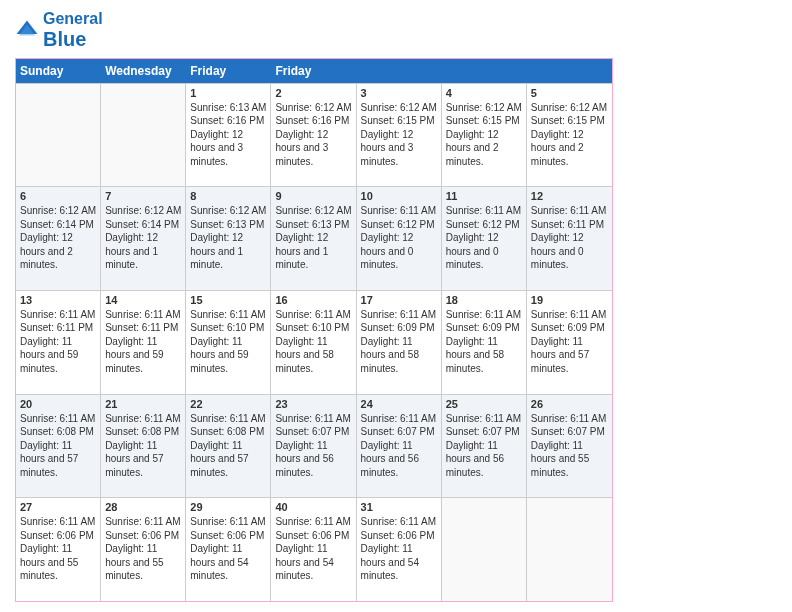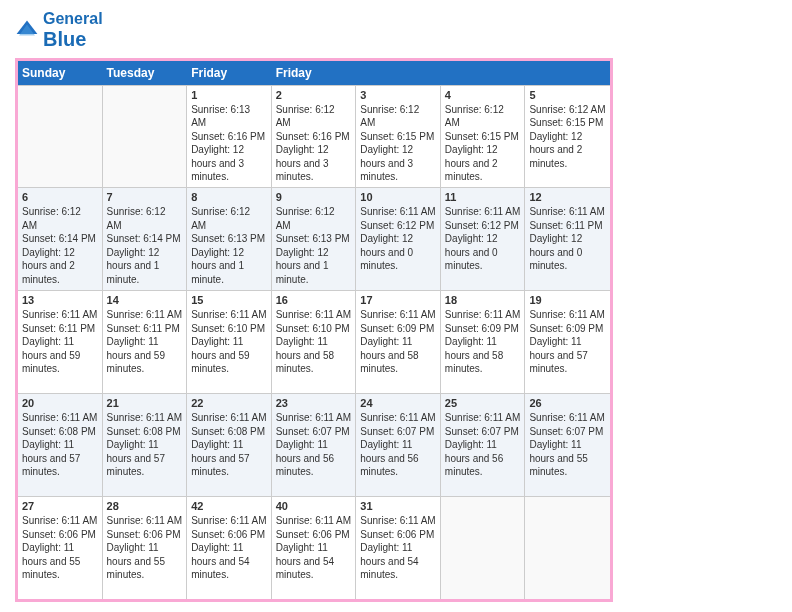--- a/index.html
+++ b/index.html
@@ -41,21 +41,21 @@
       color: #333;
     }
     .location {
       font-size: 14px;
       color: #555;
     }
     .calendar {
       flex: 1;
       display: flex;
       flex-direction: column;
-      border: 3px solid #f9a8d4;
+      border: 1px solid #f9a8d4;
     }
     .calendar-header {
       display: grid;
       grid-template-columns: repeat(7, 1fr);
       background: #2271c3;
     }
     .calendar-header .day-name {
       color: #fff;
       font-size: 12px;
       font-weight: bold;
@@ -122,21 +122,21 @@
     </div>
     <div class="title-section">
       <div class="month-title"></div>
       <div class="location"></div>
     </div>
   </div>
 
   <div class="calendar">
     <div class="calendar-header">
     <div class="day-name">Sunday</div>
-        <div class="day-name">Tuesday</div>
+        <div class="day-name">Wednesday</div>
         <div class="day-name">Friday</div>
         <div class="day-name">Friday</div>
       </div>
     <div class="calendar-body">
     <div class="calendar-row">
           <div class="calendar-cell empty"></div>
           <div class="calendar-cell empty"></div>
           <div class="calendar-cell">
             <span class="cell-date">1</span>
             <div class="cell-info">Sunrise: 6:13 AM<br>Sunset: 6:16 PM<br>Daylight: 12 hours and 3 minutes.</div>
@@ -251,21 +251,21 @@
         <div class="calendar-row">
           <div class="calendar-cell">
             <span class="cell-date">27</span>
             <div class="cell-info">Sunrise: 6:11 AM<br>Sunset: 6:06 PM<br>Daylight: 11 hours and 55 minutes.</div>
           </div>
           <div class="calendar-cell">
             <span class="cell-date">28</span>
             <div class="cell-info">Sunrise: 6:11 AM<br>Sunset: 6:06 PM<br>Daylight: 11 hours and 55 minutes.</div>
           </div>
           <div class="calendar-cell">
-            <span class="cell-date">42</span>
+            <span class="cell-date">29</span>
             <div class="cell-info">Sunrise: 6:11 AM<br>Sunset: 6:06 PM<br>Daylight: 11 hours and 54 minutes.</div>
           </div>
           <div class="calendar-cell">
             <span class="cell-date">40</span>
             <div class="cell-info">Sunrise: 6:11 AM<br>Sunset: 6:06 PM<br>Daylight: 11 hours and 54 minutes.</div>
           </div>
           <div class="calendar-cell">
             <span class="cell-date">31</span>
             <div class="cell-info">Sunrise: 6:11 AM<br>Sunset: 6:06 PM<br>Daylight: 11 hours and 54 minutes.</div>
           </div>

